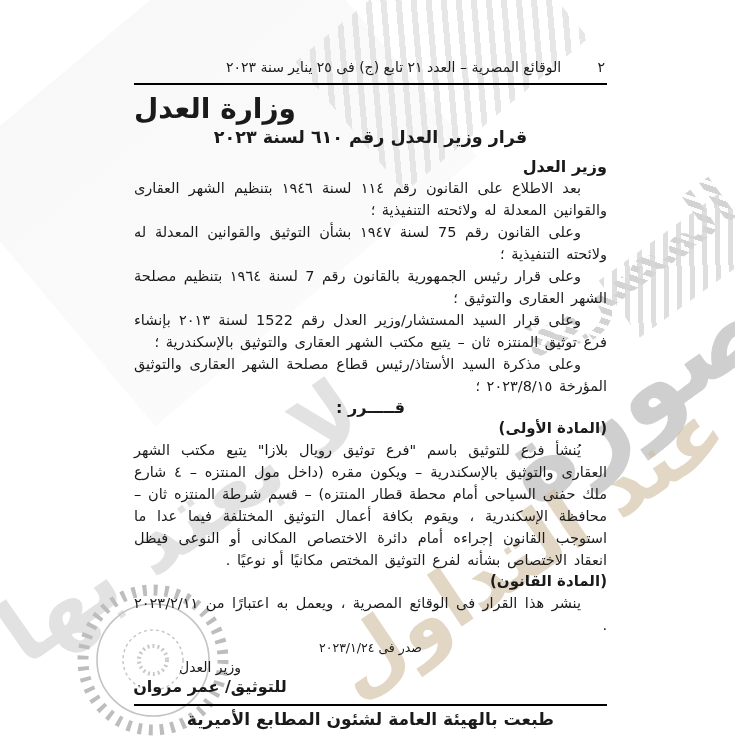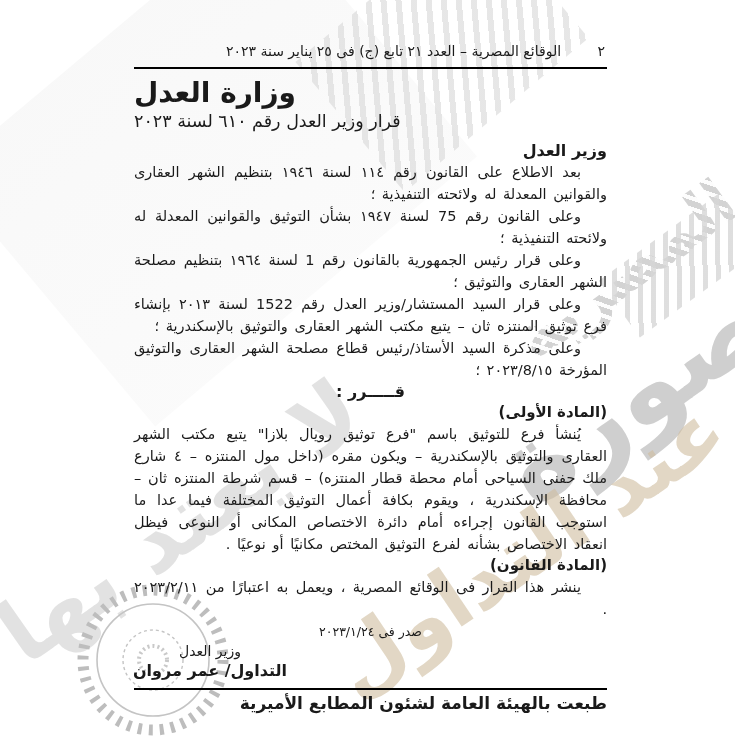--- a/index.html
+++ b/index.html
@@ -41,42 +41,42 @@
     top:215px; right:-30px; width:260px; height:120px; transform:rotate(-36deg);
     background:repeating-linear-gradient(55deg,rgba(255,255,255,.95) 0 4px,transparent 4px 10px);
   }
   .wash {
     top:260px; left:-60px; width:420px; height:330px; transform:rotate(-40deg);
     background:linear-gradient(#f3f3f3,#f7f7f7); opacity:.55;
   }
   .wm-wreath { position:absolute; left:68px; top:575px; }
   
   .column {
-    position:absolute; top:0; left:134px; width:473px; z-index:1;
+    position:absolute; top:16px; left:134px; width:473px; z-index:1;
     direction:rtl; text-align:right;
   }
   .header-row { position:relative; margin-top:43px; height:19px; font-size:14px; text-align:center; }
   .issue-line { display:inline-block; padding-left:46px; }
   .page-num { position:absolute; left:auto; right:2px; top:0; font-size:14px; }
   .rule { border:none; border-top:2.5px solid #000; margin:5px 0 0 0; }
   .rule-bottom { border-top:2px solid #000; margin-top:6px; }
   .title { margin:9px 0 0 0; font-size:28px; line-height:30px; font-weight:bold; text-align:left; }
-  .subtitle { margin:3px 0 0 0; font-size:17.5px; line-height:21px; font-weight:normal; text-align:left; }
+  .subtitle { margin:3px 0 0 0; font-size:17.5px; line-height:21px; font-weight:bold; text-align:center; }
   .pre-head { margin-top:9px; font-size:16px; line-height:20px; font-weight:bold; }
   .body-p {
     margin:0; font-size:14.5px; line-height:22px; text-align:justify;
     text-indent:26px; word-spacing:2px;
   }
   .decree-word { font-size:16px; line-height:21px; font-weight:bold; text-align:center; }
   .article-head { font-size:15px; line-height:21px; font-weight:bold; text-align:right; }
   .issued { margin-top:3px; font-size:12.5px; line-height:18px; text-align:center; }
   .signature { width:190px; margin:1px auto 0 -19px; text-align:center; }
   .sig-title { font-size:14px; line-height:18px; }
   .sig-name { font-size:16px; line-height:22px; font-weight:bold; }
-  .footer-1 { margin-top:3px; font-size:17px; line-height:21px; font-weight:bold; }
+  .footer-1 { margin-top:3px; font-size:17px; line-height:21px; font-weight:bold; text-align:center; }
 </style>
 </head>
 <body>
 
 <div class="page">
 
   <div class="watermark">
     <div class="wash"></div>
     <div class="wm-band band-top"></div>
     <div class="wm-text wm-a">المصرية</div>
@@ -101,36 +101,36 @@
     </div>
     <hr class="rule">
 
     <h1 class="title">وزارة العدل</h1>
     <h2 class="subtitle">قرار وزير العدل رقم ٦١٠ لسنة ٢٠٢٣</h2>
 
     <div class="pre-head">وزير العدل</div>
 
     <p class="body-p">بعد الاطلاع على القانون رقم ١١٤ لسنة ١٩٤٦ بتنظيم الشهر العقارى والقوانين المعدلة له ولائحته التنفيذية ؛</p>
     <p class="body-p">وعلى القانون رقم 75 لسنة ١٩٤٧ بشأن التوثيق والقوانين المعدلة له ولائحته التنفيذية ؛</p>
-    <p class="body-p">وعلى قرار رئيس الجمهورية بالقانون رقم 1 لسنة ١٩٦٤ بتنظيم مصلحة الشهر العقارى والتوثيق ؛</p>
+    <p class="body-p">وعلى قرار رئيس الجمهورية بالقانون رقم 7 لسنة ١٩٦٤ بتنظيم مصلحة الشهر العقارى والتوثيق ؛</p>
     <p class="body-p">وعلى قرار السيد المستشار/وزير العدل رقم 1522 لسنة ٢٠١٣ بإنشاء فرع توثيق المنتزه ثان – يتبع مكتب الشهر العقارى والتوثيق بالإسكندرية ؛</p>
     <p class="body-p">وعلى مذكرة السيد الأستاذ/رئيس قطاع مصلحة الشهر العقارى والتوثيق المؤرخة ٢٠٢٣/8/١٥ ؛</p>
 
     <div class="decree-word">قـــــرر :</div>
 
     <div class="article-head">(المادة الأولى)</div>
     <p class="body-p">يُنشأ فرع للتوثيق باسم "فرع توثيق رويال بلازا" يتبع مكتب الشهر العقارى والتوثيق بالإسكندرية – ويكون مقره (داخل مول المنتزه – ٤ شارع ملك حفنى السياحى أمام محطة قطار المنتزه) – قسم شرطة المنتزه ثان – محافظة الإسكندرية ، ويقوم بكافة أعمال التوثيق المختلفة فيما عدا ما استوجب القانون إجراءه أمام دائرة الاختصاص المكانى أو النوعى فيظل انعقاد الاختصاص بشأنه لفرع التوثيق المختص مكانيًا أو نوعيًا .</p>
 
     <div class="article-head">(المادة القانون)</div>
     <p class="body-p">ينشر هذا القرار فى الوقائع المصرية ، ويعمل به اعتبارًا من ٢٠٢٣/٢/١١ .</p>
 
     <div class="issued">صدر فى ٢٠٢٣/١/٢٤</div>
 
     <div class="signature">
       <div class="sig-title">وزير العدل</div>
-      <div class="sig-name">التداول/ عمر مروان</div>
+      <div class="sig-name">للتوثيق/ عمر مروان</div>
     </div>
 
     <hr class="rule rule-bottom">
     <div class="footer-1">طبعت بالهيئة العامة لشئون المطابع الأميرية</div>
 
   </div>
 </div>
 
 </body></html>

